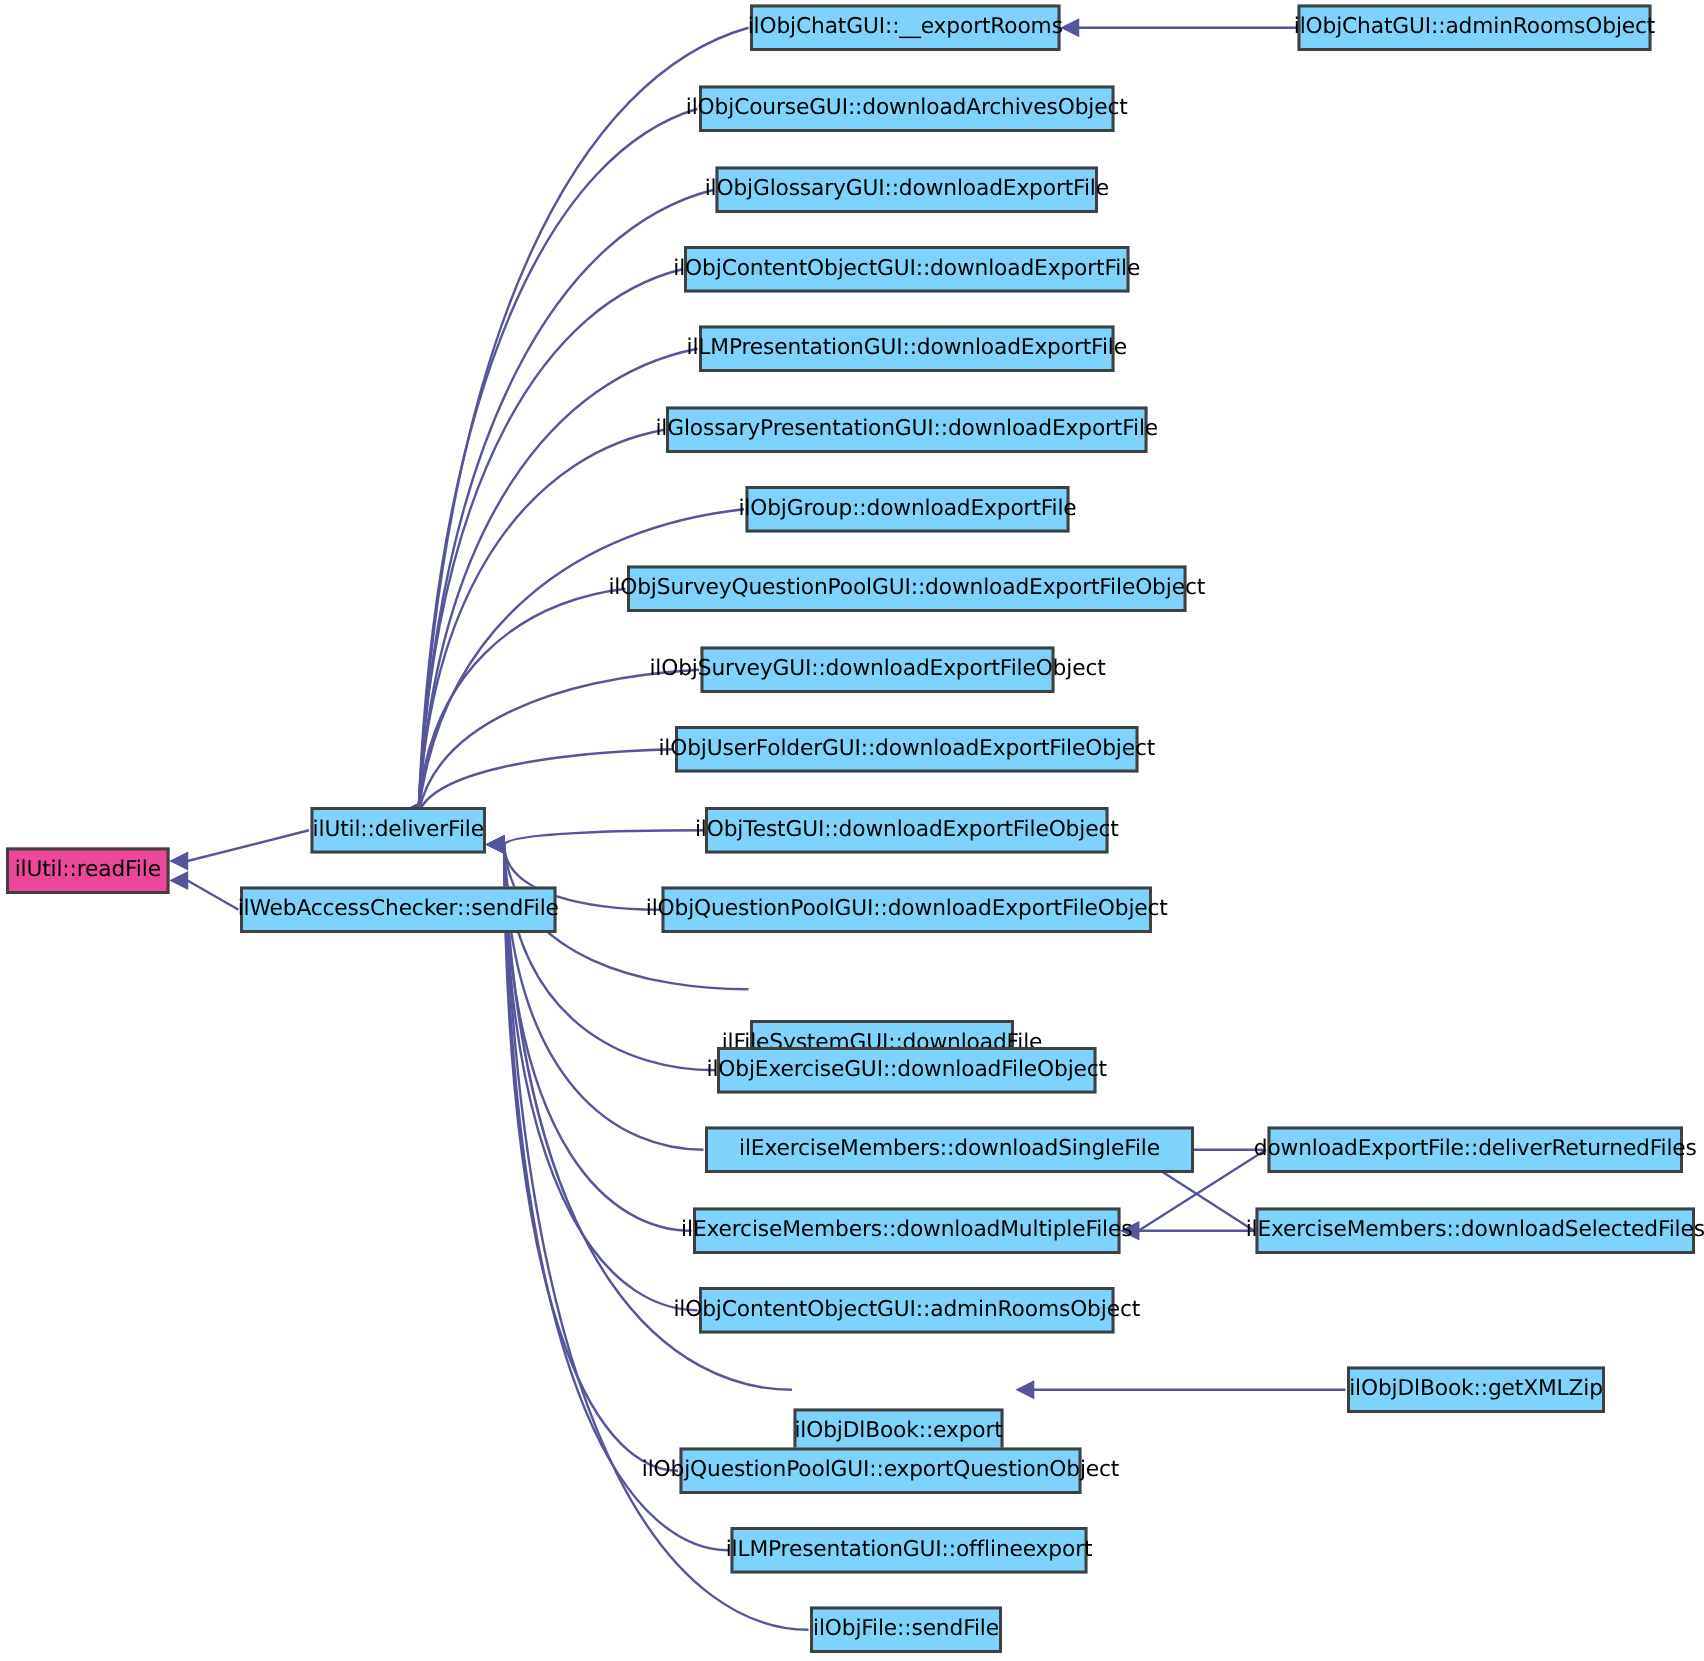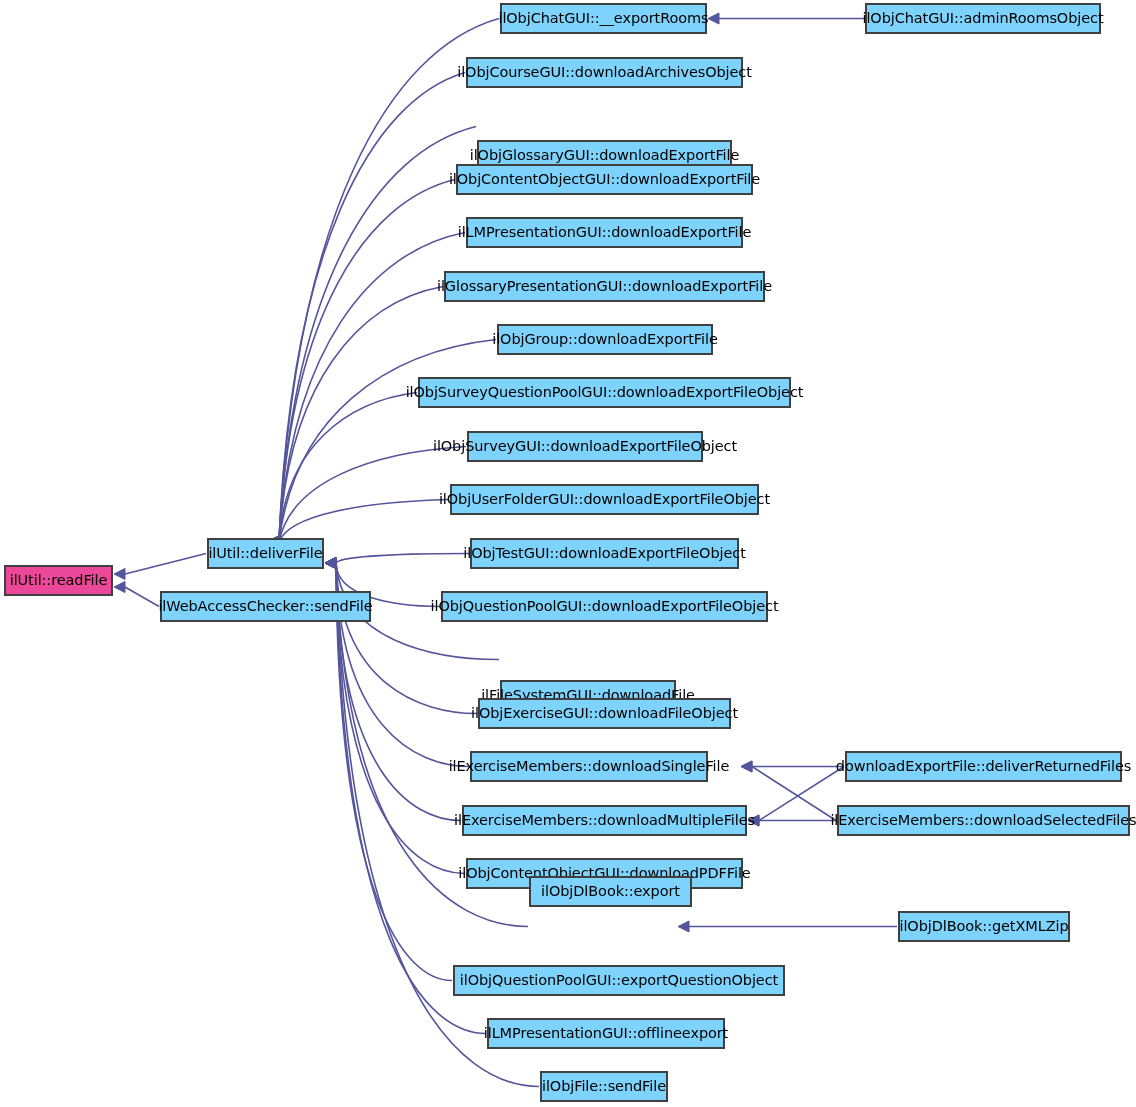--- a/index.html
+++ b/index.html
@@ -108,37 +108,37 @@
       <polygon points="748,820.5 759,815 759,826" fill="#55559b" stroke="#55559b" stroke-width="1"></polygon>
       <path d="M 897 926.5 L 689 926.5" fill="none" stroke="#55559b" stroke-width="1.6"></path>
       <polygon points="678,926.5 689,921 689,932" fill="#55559b" stroke="#55559b" stroke-width="1"></polygon>
     </svg>
   <div id="node-layer">
       <div class="node highlight" style="left: 4px; top: 565px; width: 109px;">ilUtil::readFile</div>
       <div class="node" style="left: 207px; top: 538px; width: 117px;">ilUtil::deliverFile</div>
       <div class="node" style="left: 160px; top: 591px; width: 211px;">ilWebAccessChecker::sendFile</div>
       <div class="node" style="left: 500px; top: 3px; width: 207px;">ilObjChatGUI::__exportRooms</div>
       <div class="node" style="left: 466px; top: 57px; width: 277px;">ilObjCourseGUI::downloadArchivesObject</div>
-      <div class="node" style="left: 477px; top: 111px; width: 255px; margin-top: 29px;">ilObjGlossaryGUI::downloadExportFile</div>
+      <div class="node" style="left: 477px; top: 111px; width: 255px;">ilObjGlossaryGUI::downloadExportFile</div>
       <div class="node" style="left: 456px; top: 164px; width: 297px;">ilObjContentObjectGUI::downloadExportFile</div>
       <div class="node" style="left: 466px; top: 217px; width: 277px;">ilLMPresentationGUI::downloadExportFile</div>
       <div class="node" style="left: 444px; top: 271px; width: 321px;">ilGlossaryPresentationGUI::downloadExportFile</div>
       <div class="node" style="left: 497px; top: 324px; width: 216px;">ilObjGroup::downloadExportFile</div>
       <div class="node" style="left: 418px; top: 377px; width: 373px;">ilObjSurveyQuestionPoolGUI::downloadExportFileObject</div>
       <div class="node" style="left: 467px; top: 431px; width: 236px;">ilObjSurveyGUI::downloadExportFileObject</div>
       <div class="node" style="left: 450px; top: 484px; width: 309px;">ilObjUserFolderGUI::downloadExportFileObject</div>
       <div class="node" style="left: 470px; top: 538px; width: 269px;">ilObjTestGUI::downloadExportFileObject</div>
       <div class="node" style="left: 441px; top: 591px; width: 327px;">ilObjQuestionPoolGUI::downloadExportFileObject</div>
       <div class="node" style="left: 500px; top: 680px; width: 176px;">ilFileSystemGUI::downloadFile</div>
       <div class="node" style="left: 478px; top: 698px; width: 253px;">ilObjExerciseGUI::downloadFileObject</div>
-      <div class="node" style="left: 470px; top: 751px; width: 238px;">ilExerciseMembers::downloadSingleFile</div>
+      <div class="node" style="left: 470px; top: 751px; width: 326px;">ilExerciseMembers::downloadSingleFile</div>
       <div class="node" style="left: 462px; top: 805px; width: 285px;">ilExerciseMembers::downloadMultipleFiles</div>
-      <div class="node" style="left: 466px; top: 858px; width: 277px;">ilObjContentObjectGUI::downloadPDFFile</div>
-      <div class="node" style="left: 529px; top: 876px; width: 163px;">ilObjDlBook::export</div>
-      <div class="node" style="left: 453px; top: 965px; width: 332px;">ilObjQuestionPoolGUI::exportQuestionObject</div>
+      <div class="node" style="left: 466px; top: 858px; width: 277px;">ilObjContentObjectGUI::adminRoomsObject</div>
+      <div class="node" style="left: 529px; top: 939px; width: 140px;">ilObjDlBook::export</div>
+      <div class="node" style="left: 453px; top: 965px; width: 268px;">ilObjQuestionPoolGUI::exportQuestionObject</div>
       <div class="node" style="left: 487px; top: 1018px; width: 238px;">ilLMPresentationGUI::offlineexport</div>
       <div class="node" style="left: 540px; top: 1071px; width: 128px;">ilObjFile::sendFile</div>
       <div class="node" style="left: 865px; top: 3px; width: 236px;">ilObjChatGUI::adminRoomsObject</div>
       <div class="node" style="left: 845px; top: 751px; width: 277px;">downloadExportFile::deliverReturnedFiles</div>
       <div class="node" style="left: 837px; top: 805px; width: 293px;">ilExerciseMembers::downloadSelectedFiles</div>
       <div class="node" style="left: 898px; top: 911px; width: 172px;">ilObjDlBook::getXMLZip</div>
     </div>
 </div>
 
 </body></html>

